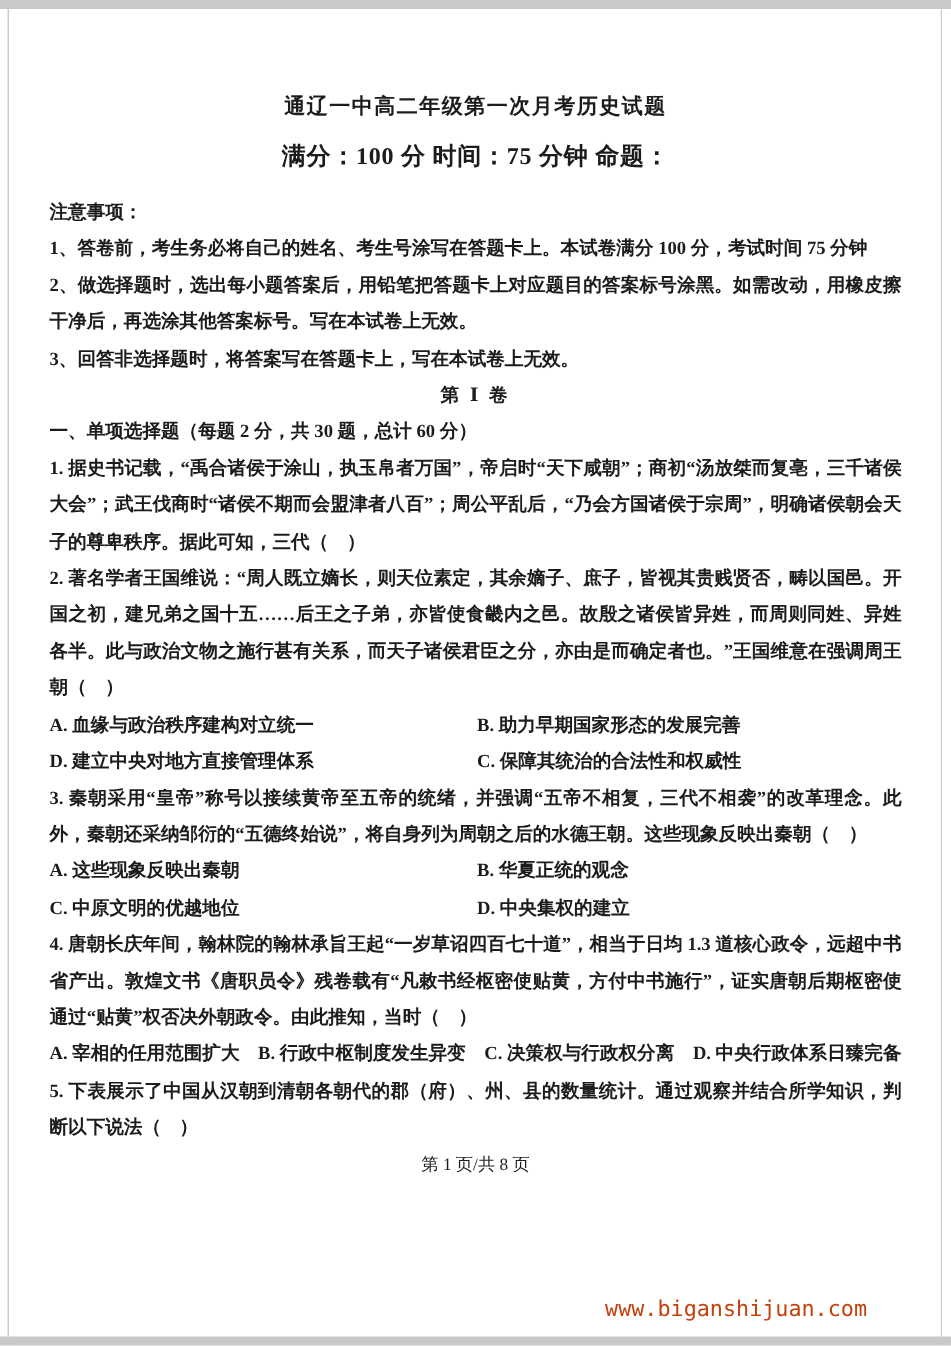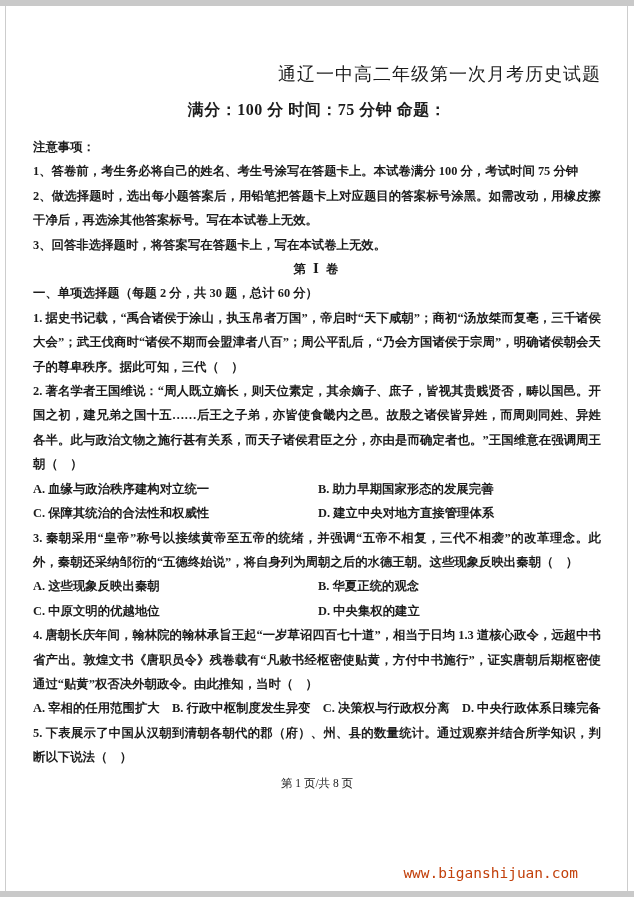--- a/index.html
+++ b/index.html
@@ -19,23 +19,23 @@
   .page-border.right{left:627px;}
 
   .content{
     position:absolute;top:6px;left:6px;right:7px;bottom:6px;
     background:#ffffff;
     padding:56px 26px 0 27px;
     box-sizing:border-box;
   }
   .doc-title{
     margin:0 0 14px 0;
-    text-align:right;
-    font-size:18px;
-    font-weight:400;
+    text-align:center;
+    font-size:14px;
+    font-weight:700;
     letter-spacing:1px;
   }
   .doc-meta{
     text-align:center;
     font-size:16px;
     font-weight:700;
     margin-bottom:14px;
     letter-spacing:.5px;
   }
   .body-text{
@@ -123,22 +123,22 @@
 
       <p class="para section-heading">第 Ⅰ 卷</p>
       <p class="para part-heading">一、单项选择题（每题 2 分，共 30 题，总计 60 分）</p>
 
       <p class="para question">1. 据史书记载，“禹合诸侯于涂山，执玉帛者万国”，帝启时“天下咸朝”；商初“汤放桀而复亳，三千诸侯大会”；武王伐商时“诸侯不期而会盟津者八百”；周公平乱后，“乃会方国诸侯于宗周”，明确诸侯朝会天子的尊卑秩序。据此可知，三代（　）</p>
 
       <p class="para question">2. 著名学者王国维说：“周人既立嫡长，则天位素定，其余嫡子、庶子，皆视其贵贱贤否，畴以国邑。开国之初，建兄弟之国十五……后王之子弟，亦皆使食畿内之邑。故殷之诸侯皆异姓，而周则同姓、异姓各半。此与政治文物之施行甚有关系，而天子诸侯君臣之分，亦由是而确定者也。”王国维意在强调周王朝（　）</p>
       <div class="opts-grid">
         <span>A. 血缘与政治秩序建构对立统一</span>
         <span>B. 助力早期国家形态的发展完善</span>
+        <span>D. 建立中央对地方直接管理体系</span>
         <span>C. 保障其统治的合法性和权威性</span>
-        <span>D. 建立中央对地方直接管理体系</span>
       </div>
 
       <p class="para question">3. 秦朝采用“皇帝”称号以接续黄帝至五帝的统绪，并强调“五帝不相复，三代不相袭”的改革理念。此外，秦朝还采纳邹衍的“五德终始说”，将自身列为周朝之后的水德王朝。这些现象反映出秦朝（　）</p>
       <div class="opts-grid">
         <span>A. 这些现象反映出秦朝</span>
         <span>B. 华夏正统的观念</span>
         <span>C. 中原文明的优越地位</span>
         <span>D. 中央集权的建立</span>
       </div>
 

